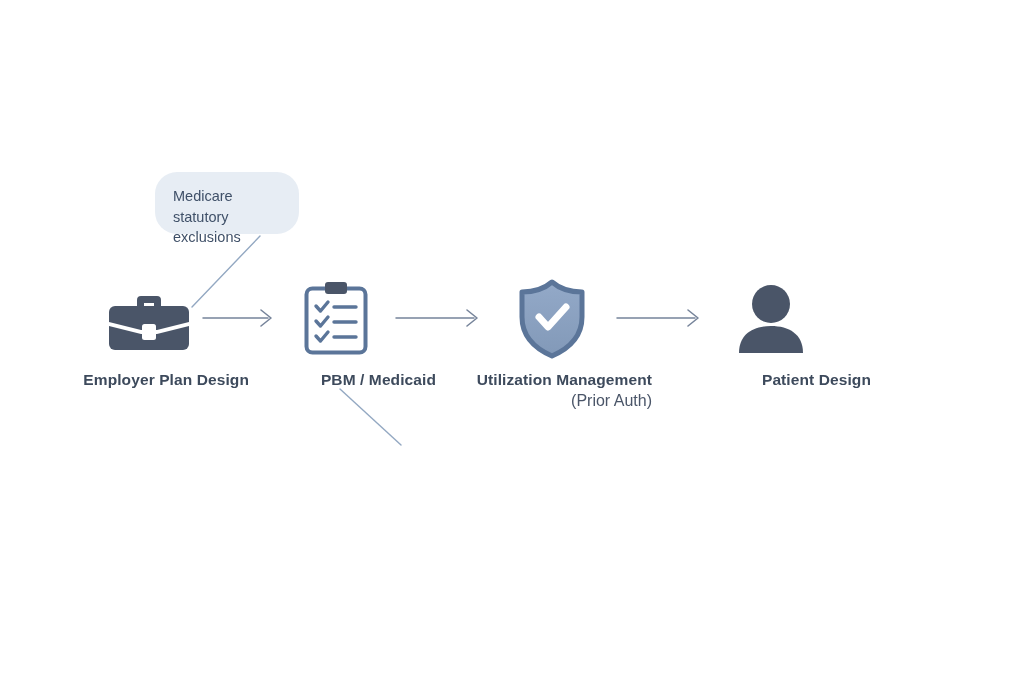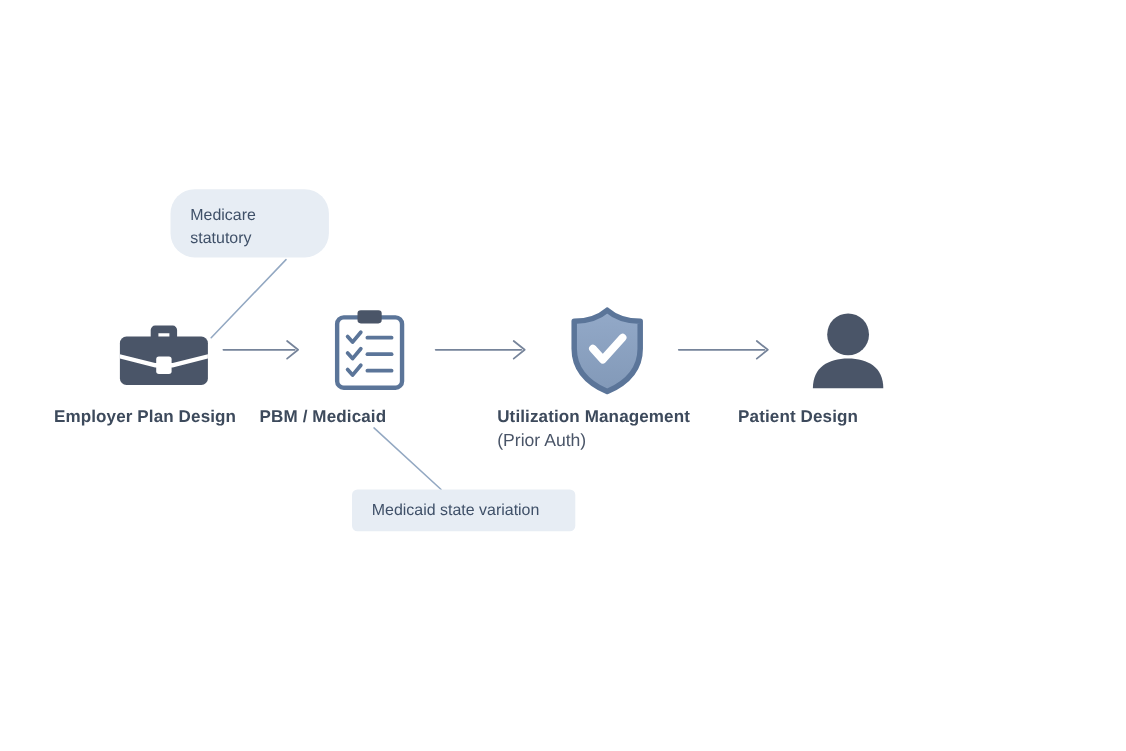--- a/index.html
+++ b/index.html
@@ -25,21 +25,21 @@
     top: 0;
     width: 1024px;
     height: 683px;
     pointer-events: none;
   }
 
   
   .node {
     position: absolute;
     width: 200px;
-    text-align: left;
+    text-align: right;
   }
   .node-icon {
     height: 86px;
     display: flex;
     align-items: center;
     justify-content: center;
   }
   .node-label {
     margin-top: 8px;
     font-size: 15.5px;
@@ -172,19 +172,17 @@
       <svg width="68" height="72" viewBox="0 0 68 72" aria-hidden="true">
         <circle cx="34" cy="21" r="19" fill="#4a5568"></circle>
         <path d="M2 70 C2 51 16 43 34 43 C52 43 66 51 66 70 Z" fill="#4a5568"></path>
       </svg>
     </div>
     <div class="node-label">Patient Design</div>
   </div>
 
   <div class="callout" id="callout-medicare">
     <div>Medicare statutory</div>
+    <div>exclusions</div>
   </div>
 
-  <div class="callout" id="callout-medicaid">
-    <div>Medicaid state variation</div>
-  </div>
 
 </div>
 
 </body></html>

